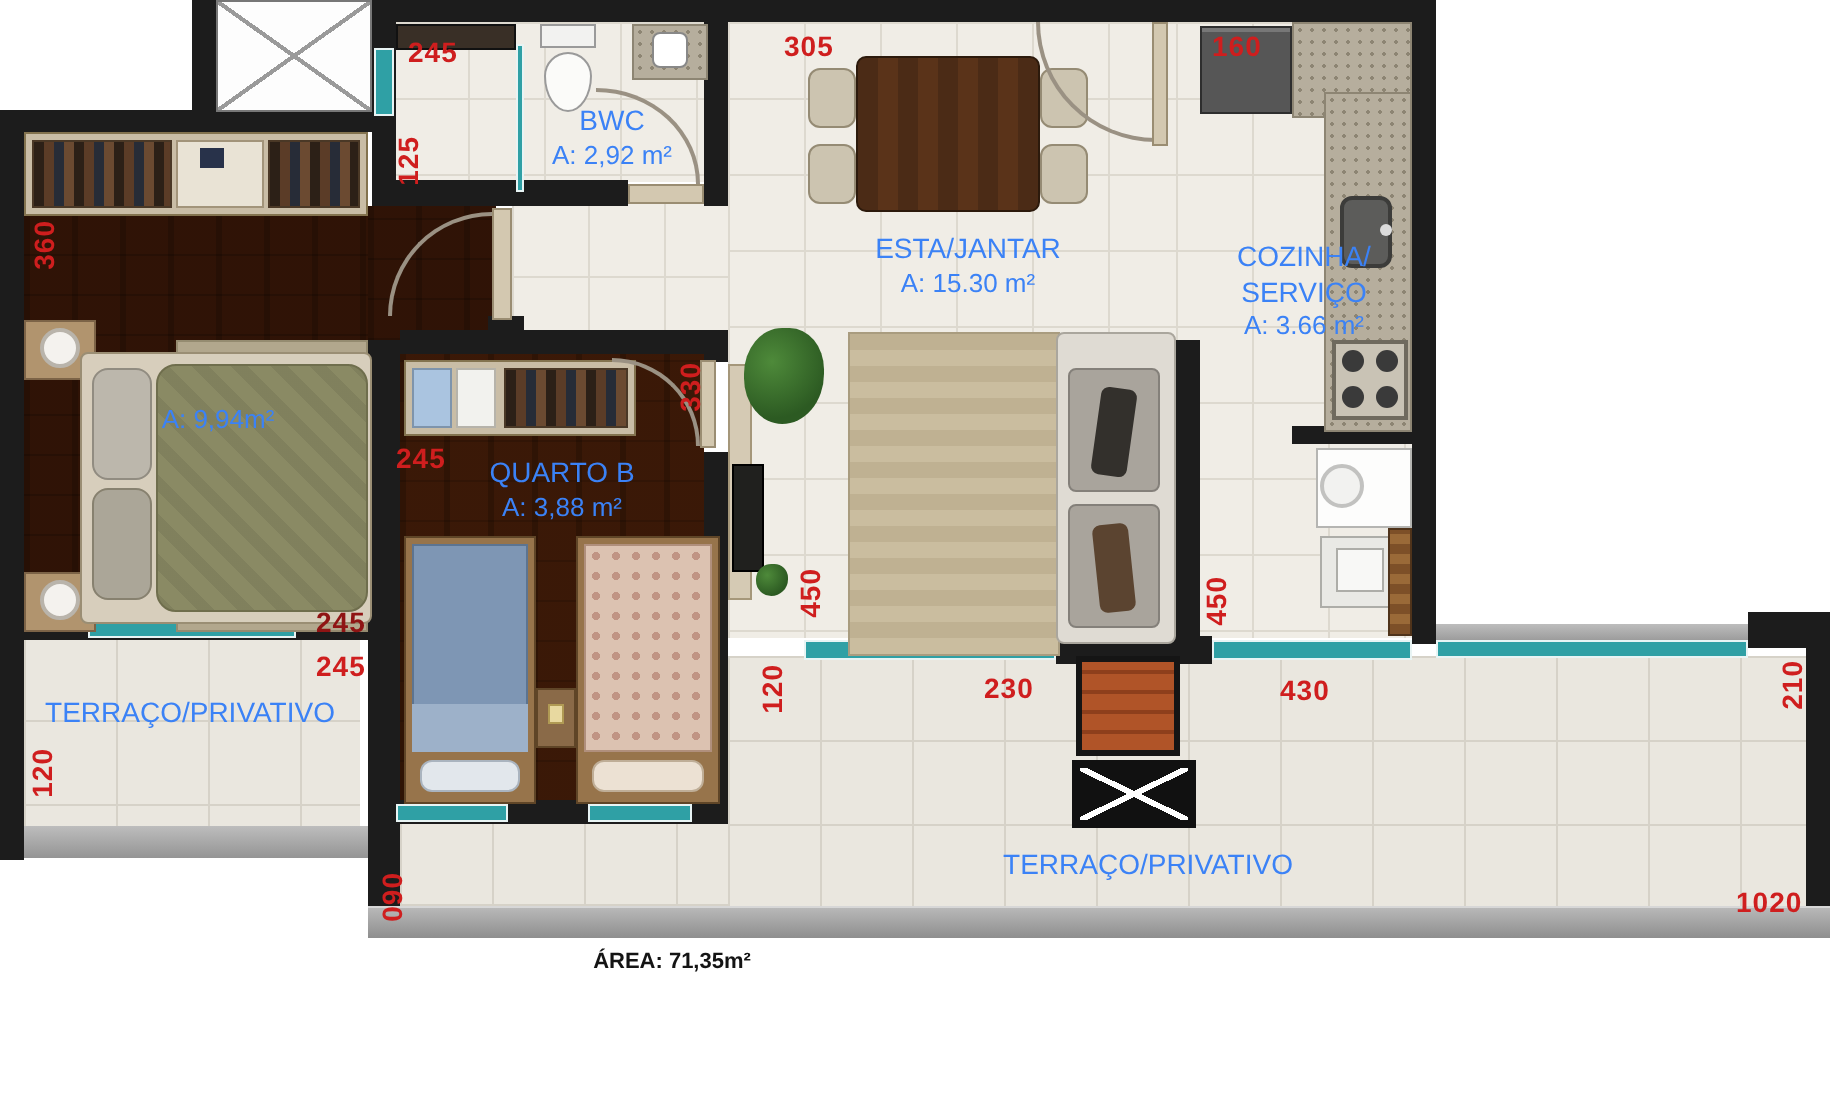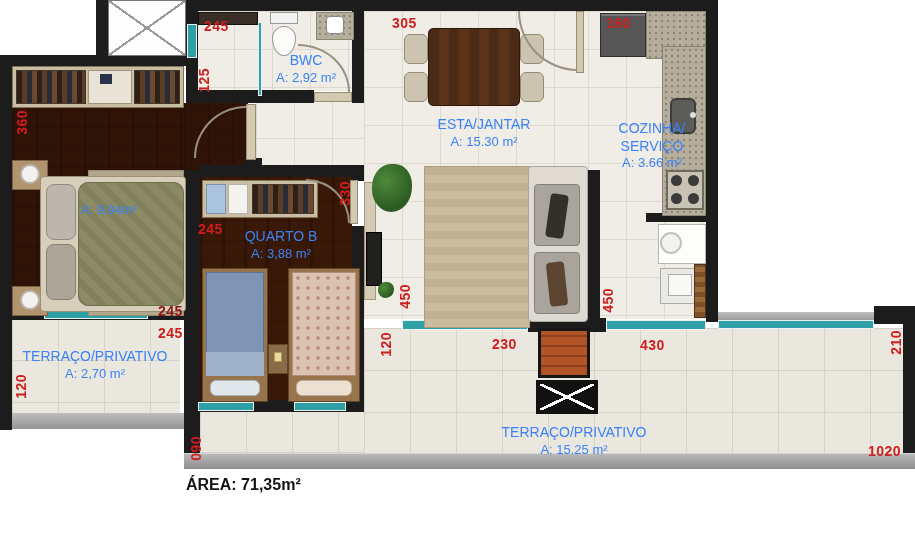--- a/index.html
+++ b/index.html
@@ -43,21 +43,21 @@
         linear-gradient(to bottom right,transparent 47%,#ffffff 47%,#ffffff 53%,transparent 53%),
         linear-gradient(to top right,transparent 47%,#ffffff 47%,#ffffff 53%,transparent 53%),#111;}
   .brick{background:repeating-linear-gradient(0deg,#b05428 0 8px,#8e3f1c 8px 10px),
          repeating-linear-gradient(90deg,rgba(255,255,255,.25) 0 2px,transparent 2px 16px);
          background-blend-mode:normal,overlay;border:3px solid #151515;}
   .plant{border-radius:50% 45% 55% 50%;
          background:radial-gradient(circle at 35% 35%,#4e8a3a,#2c5a22 70%);}
   .chair{background:#ccc4b0;border:1px solid #958b74;border-radius:6px;}
   .title{color:#141414;font-weight:bold;text-align:left;line-height:1.35;}
   .title .t1{position:static;display:block;font-size:15px;}
-  .title .t2{position:static;display:block;font-size:16px;}
+  .title .t2{position:static;display:block;font-size:11px;text-align:center;}
 </style>
 </head>
 <body>
 
 <div class="plan">
 
   <div class="tile" style="left:196px;top:11px;width:156px;height:80px;"></div>
   <div class="tile" style="left:256px;top:100px;width:108px;height:70px;"></div>
   <div class="tile" style="left:364px;top:11px;width:224px;height:308px;"></div>
   <div class="tile" style="left:588px;top:11px;width:118px;height:308px;"></div>
@@ -223,24 +223,22 @@
   </div>
   <div class="room-label" style="left:38px;top:202px;width:142px;">
     <span class="ar">A: 9,94m²</span>
   </div>
   <div class="room-label" style="left:206px;top:228px;width:150px;">
     <span class="nm">QUARTO B</span>
     <span class="ar">A: 3,88 m²</span>
   </div>
   <div class="room-label" style="left:20px;top:348px;width:150px;">
     <span class="nm">TERRAÇO/PRIVATIVO</span>
-    <span class="ar">A: 2,70 m²</span>
   </div>
   <div class="room-label" style="left:494px;top:424px;width:160px;">
     <span class="nm">TERRAÇO/PRIVATIVO</span>
-    <span class="ar">A: 15.25 m²</span>
   </div>
 
   <div class="title" style="left:186px;top:474px;width:300px;">
     <span class="t2">ÁREA: 71,35m²</span>
   </div>
 
 </div>
 
 </body></html>

